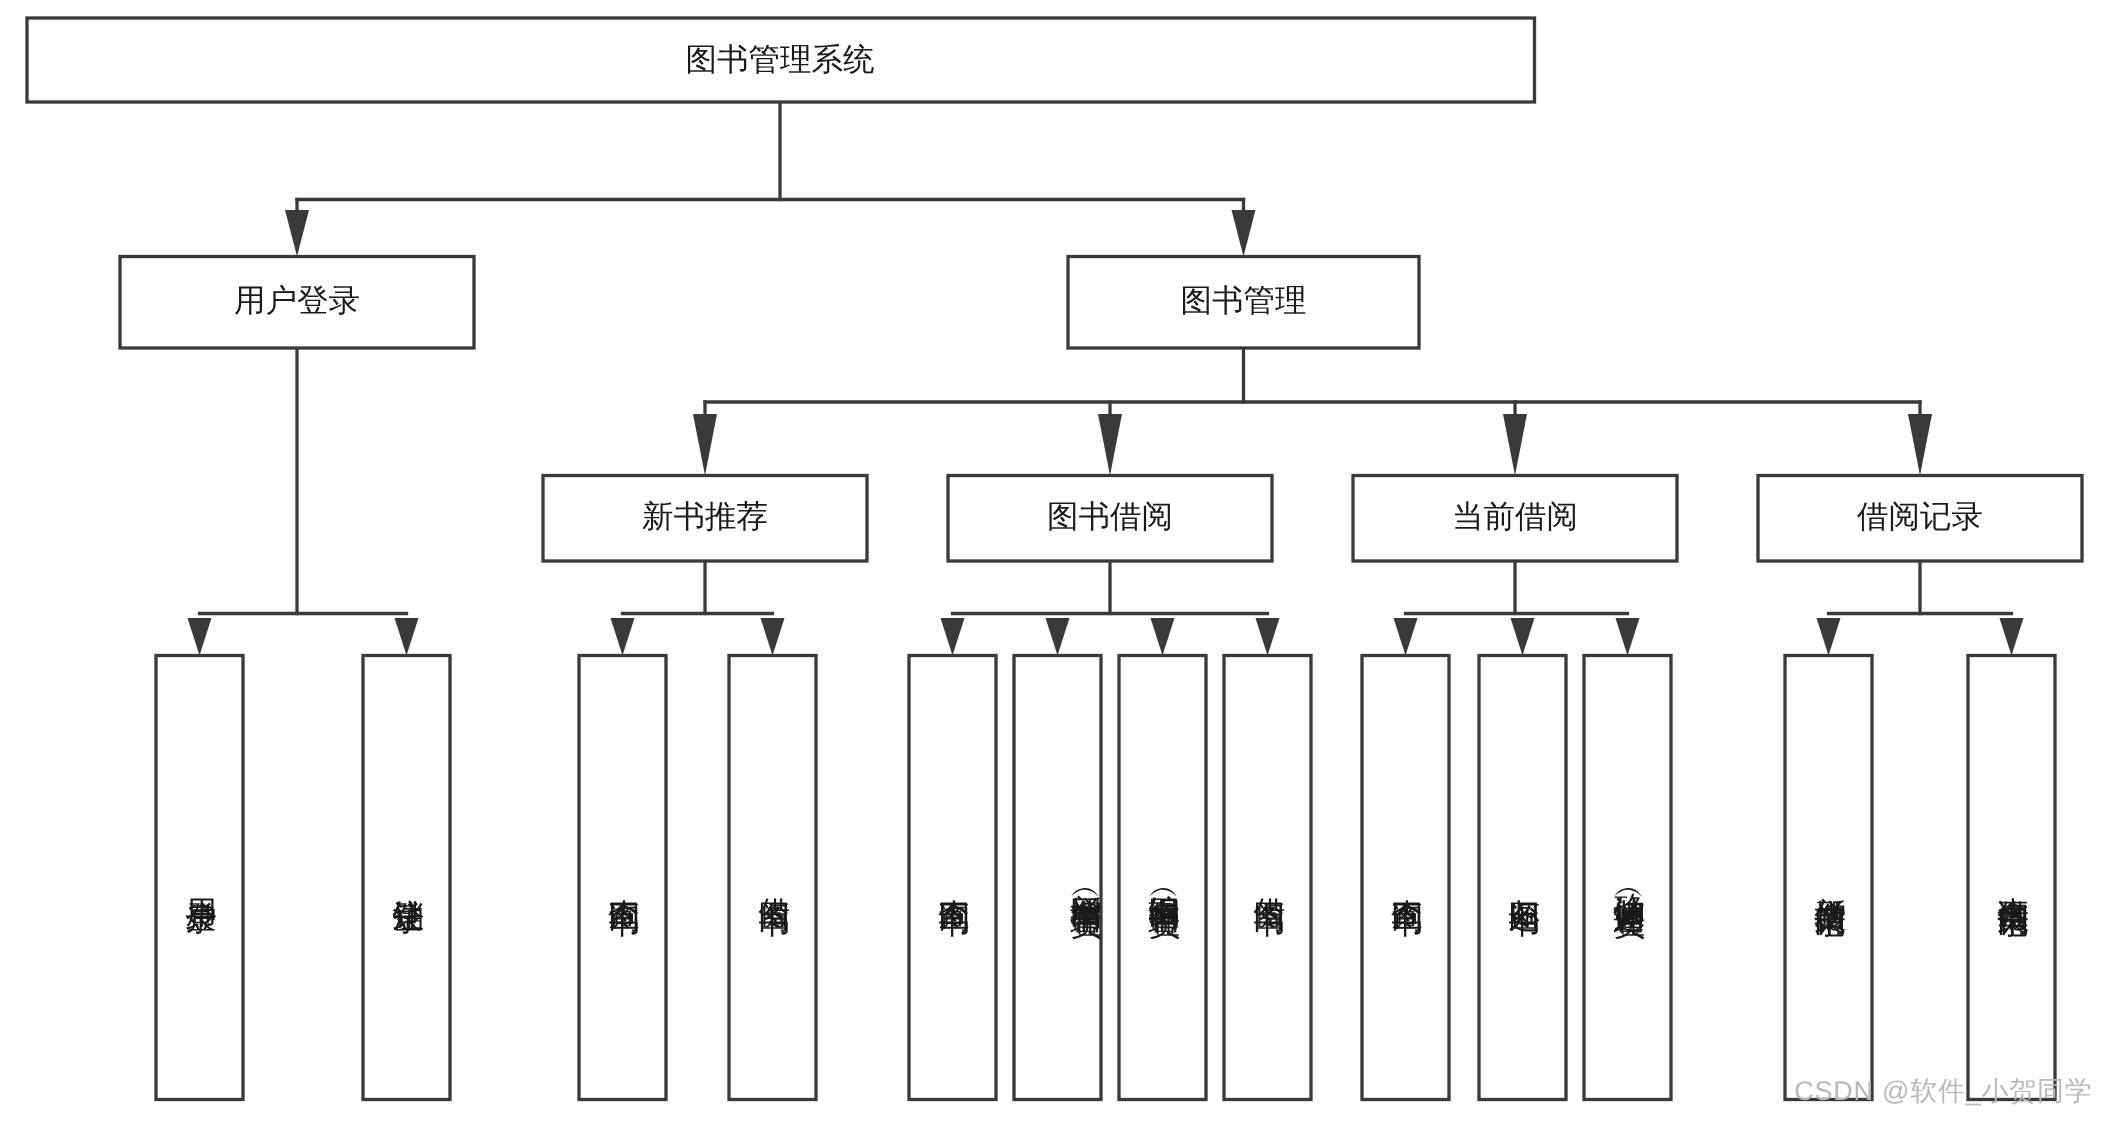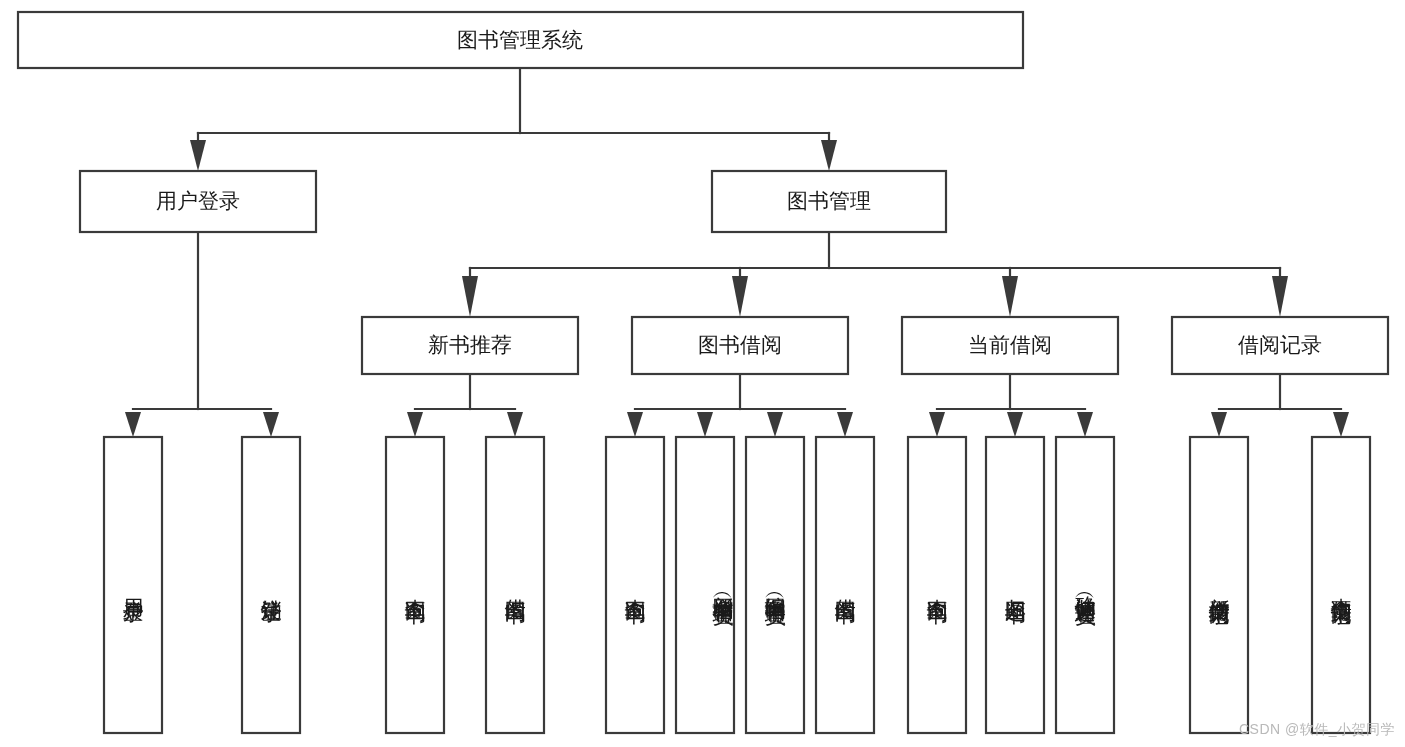--- a/index.html
+++ b/index.html
@@ -60,21 +60,21 @@
     white-space: nowrap;
     text-align: center;
     pointer-events: none;
     user-select: none;
   }
   #watermark {
     position: absolute;
     right: 10px;
     bottom: 8px;
     font-family: "Liberation Sans", "DejaVu Sans", sans-serif;
-    font-size: 14px;
+    font-size: 18px;
     color: #b9b9b9;
     letter-spacing: 0.5px;
     white-space: nowrap;
     text-align: right;
   }
 </style>
 </head>
 <body>
 
 <div id="diagram-root">

